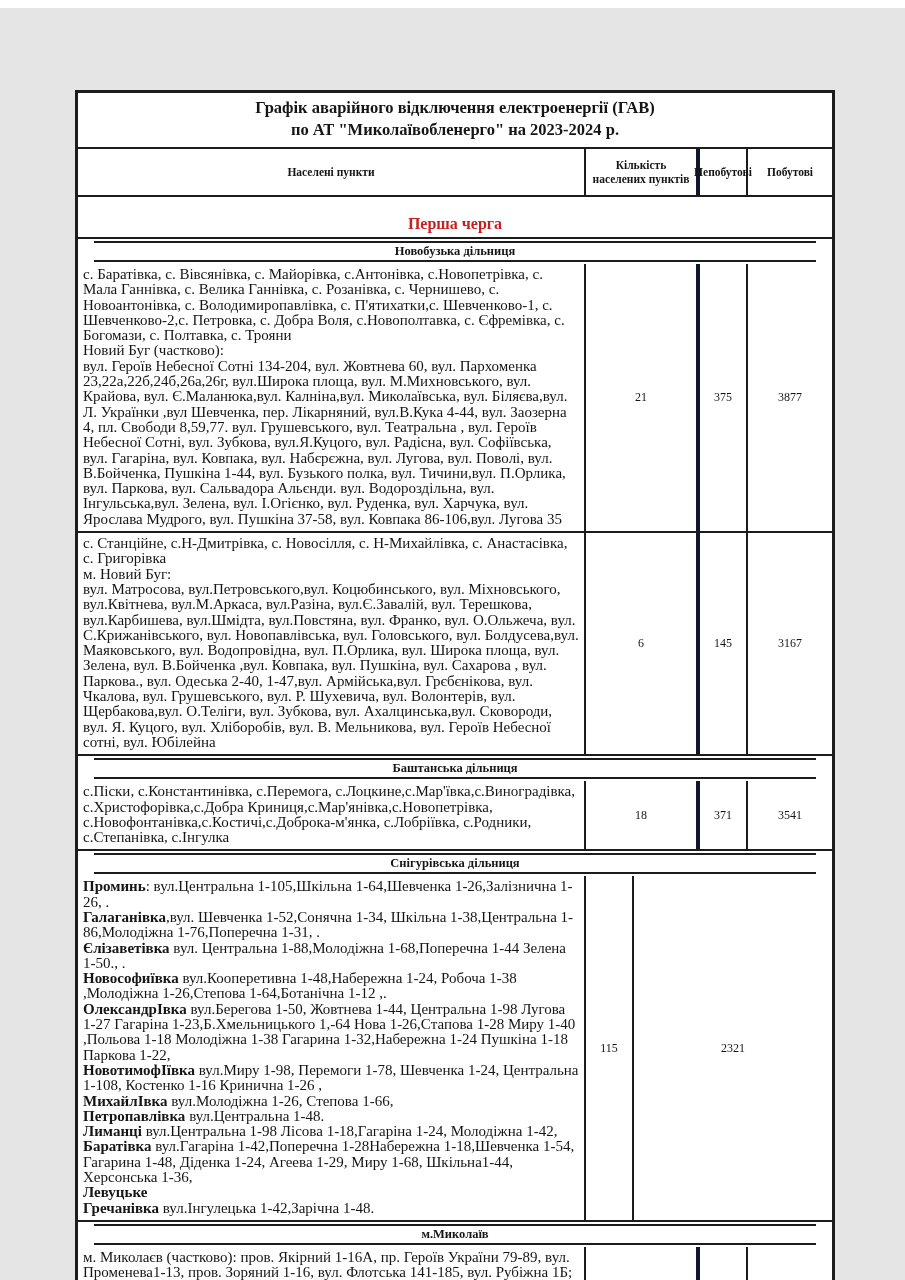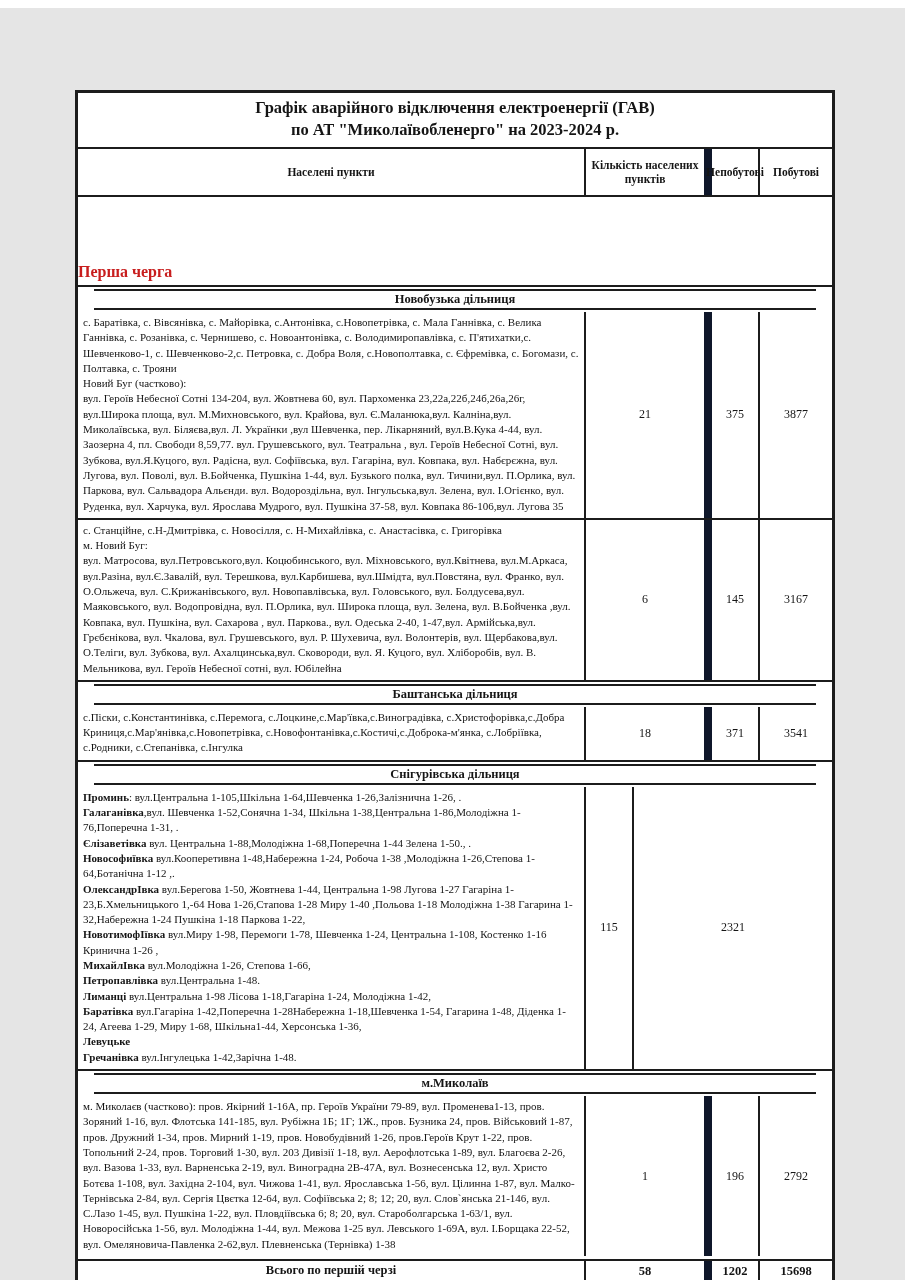--- a/index.html
+++ b/index.html
@@ -18,34 +18,34 @@
     text-align:center;font-weight:bold;font-size:16.5px;line-height:22px;
     padding:4px 10px 6px;border-bottom:2px solid #1c1c1c;
   }
   .hdr{display:flex;border-bottom:2px solid #1c1c1c;}
   .hc{
     display:flex;align-items:center;justify-content:center;text-align:center;
     font-weight:bold;font-size:11.5px;line-height:14px;min-height:46px;
     box-sizing:border-box;padding:3px 4px;
   }
   .queue{
-    font-weight:bold;font-size:16px;line-height:20px;
-    padding:17px 0 3px;color:#c81e1e;border-bottom:2px solid #1c1c1c;margin-top:48px;
+    text-align:center;font-weight:bold;font-size:16px;line-height:20px;
+    padding:17px 0 3px;color:#c81e1e;border-bottom:2px solid #1c1c1c;
   }
   .section-band{
     margin:2px 16px;border-top:2px solid #1c1c1c;border-bottom:2px solid #1c1c1c;
     text-align:center;font-weight:bold;font-size:12.5px;line-height:16px;padding:0 0 1px;
   }
   .row{display:flex;border-bottom:2px solid #1c1c1c;}
   .row:last-child{border-bottom:none;}
   .c1{width:508px;box-sizing:border-box;border-right:2px solid #1c1c1c;}
-  .c2{width:126px;box-sizing:border-box;border-right:8px solid #0f172a;}
+  .c2{width:114px;box-sizing:border-box;border-right:4px solid #0f172a;}
   .c3{width:48px;box-sizing:border-box;border-right:2px solid #1c1c1c;}
   .c4{flex:1;box-sizing:border-box;}
-  .cell-text{padding:3px 5px 4px;font-size:11px;line-height:15.3px;}
+  .cell-text{padding:3px 5px 4px;font-size:15px;line-height:15.3px;}
   .para{margin:0;}
   .num{
     display:flex;align-items:center;justify-content:center;
     font-size:12px;
   }
   .footer-row{
     display:flex;margin-top:3px;border-top:2px solid #1c1c1c;
   }
   .footer-row .fl{
     display:flex;align-items:center;justify-content:center;text-align:center;

